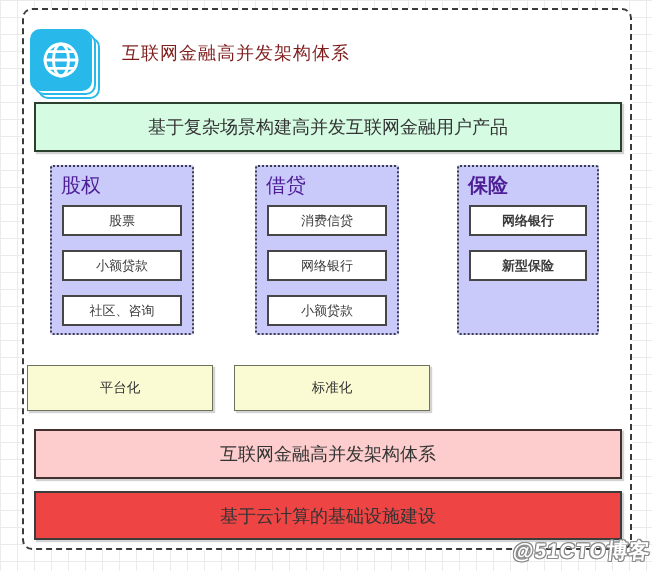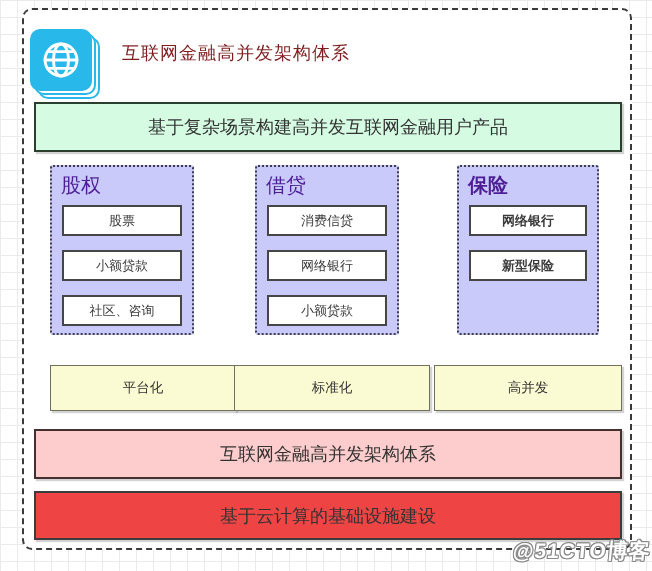--- a/index.html
+++ b/index.html
@@ -58,21 +58,21 @@
     font-size:13px; color:#3a3a3a;
   }
   
   .cap {
     position:absolute; top:355px; height:46px;
     background:#fbfbd3; border:1px solid #70705e;
     display:flex; align-items:center; justify-content:center;
     font-size:13.5px; color:#333333;
     box-shadow:2px 2px 1px rgba(130,130,130,0.35);
   }
-  .cap.k0 { left:26px;  width:186px; }
+  .cap.k0 { left:3px;  width:186px; }
   .cap.k1 { left:210px; width:196px; }
   .cap.k2 { left:410px; width:188px; }
   
   .watermark {
     position:absolute; right:1px; top:537px;
     font-size:21px; font-weight:bold; color:#ffffff;
     transform:skewX(-6deg);
     text-shadow:
       1px 0 #8a8a8a, -1px 0 #8a8a8a, 0 1px #8a8a8a, 0 -1px #8a8a8a,
       1px 1px #8a8a8a, -1px -1px #8a8a8a, 1px -1px #8a8a8a, -1px 1px #8a8a8a;
@@ -117,21 +117,20 @@
     </div>
 
     <div class="column c2">
       <div class="column-header">保险</div>
       <div class="leaf">网络银行</div>
       <div class="leaf">新型保险</div>
     </div>
 
     <div class="cap k0">平台化</div>
     <div class="cap k1">标准化</div>
-    <div class="cap k2">高并发</div>
 
     <div class="banner risk">互联网金融高并发架构体系</div>
     <div class="banner infra">基于云计算的基础设施建设</div>
 
   </div>
 
   <div class="watermark">@51CTO博客</div>
 </div>
 
 </body></html>

